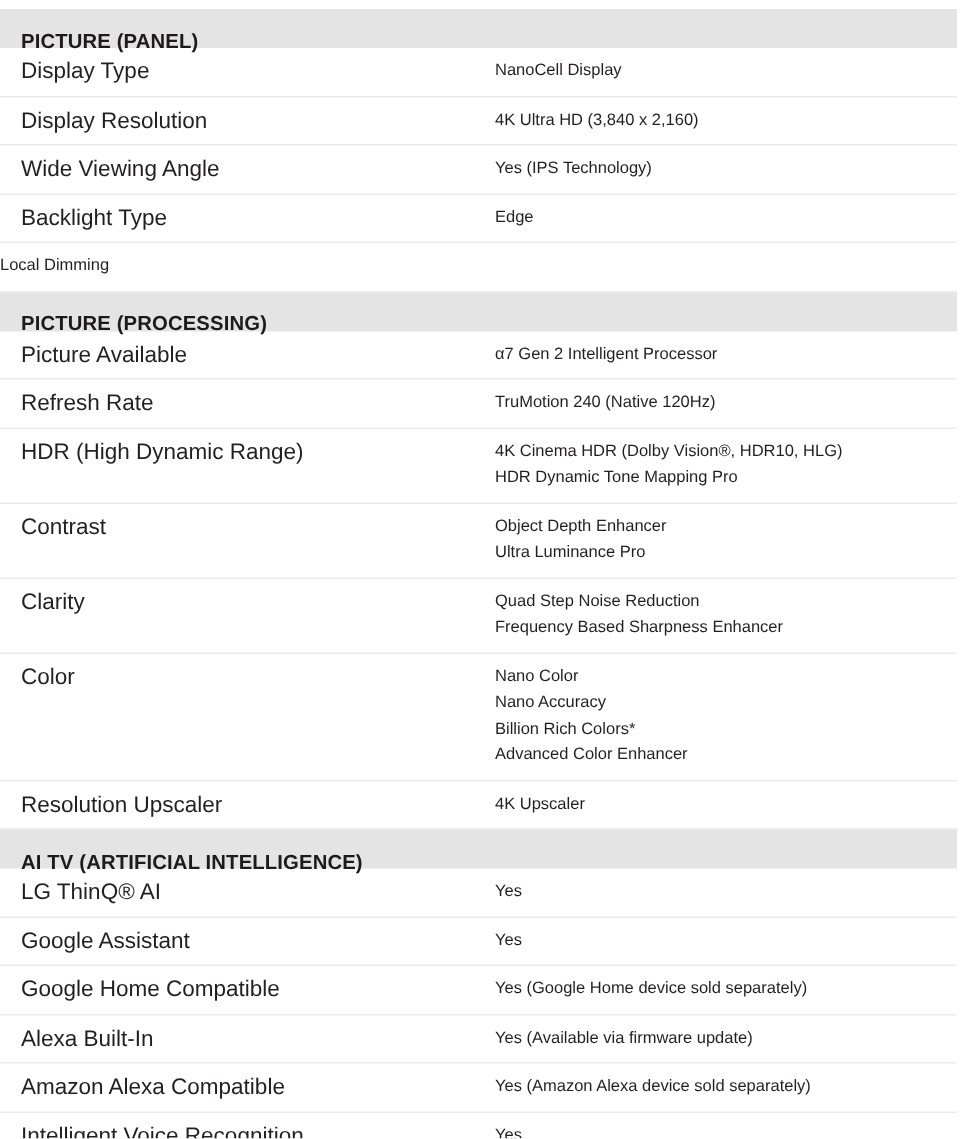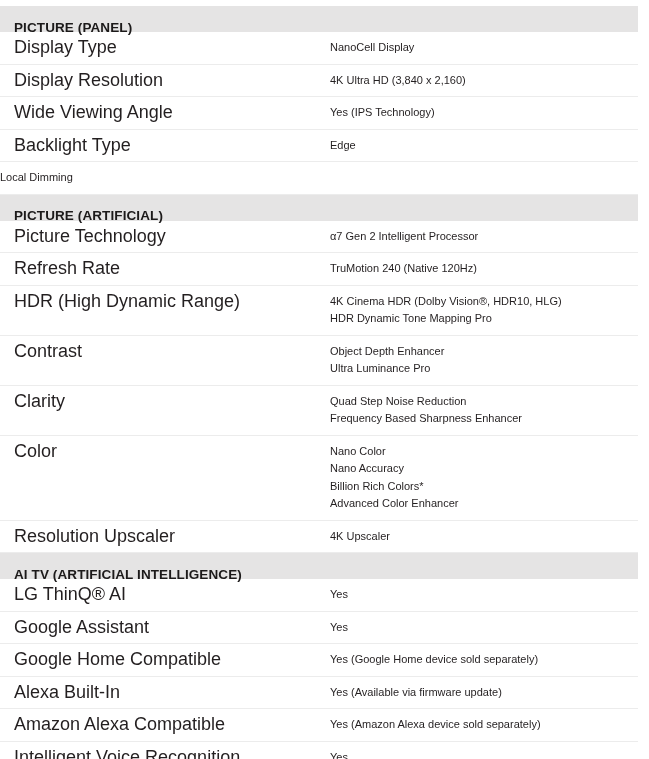--- a/index.html
+++ b/index.html
@@ -58,21 +58,21 @@
     align-items: flex-start;
     padding: 7px 0 7px 0;
     min-height: 31px;
   }
   .spec-row.nodivider { border-bottom: none; }
   .row-label {
     width: 330px;
     flex: 0 0 330px;
     box-sizing: border-box;
     padding-left: 14px;
-    font-size: 18px;
+    font-size: 15px;
     line-height: 17.5px;
     color: #231f20;
   }
   .row-value {
     flex: 1 1 auto;
     box-sizing: border-box;
     font-size: 11px;
     line-height: 17.5px;
     color: #231f20;
     white-space: pre-line;
@@ -100,24 +100,24 @@
         <div class="row-value">Yes (IPS Technology)</div>
       </div>
       <div class="spec-row">
         <div class="row-label">Backlight Type</div>
         <div class="row-value">Edge</div>
       </div>
       <div class="spec-row">
         <div class="row-value">Local Dimming</div>
       </div>
       <div class="section-band">
-        <div class="section-title">PICTURE (ARTIFICIAL)</div>
+        <div class="section-title">PICTURE (PROCESSING)</div>
       </div>
       <div class="spec-row">
-        <div class="row-label">Picture Technology</div>
+        <div class="row-label">Picture Available</div>
         <div class="row-value">α7 Gen 2 Intelligent Processor</div>
       </div>
       <div class="spec-row">
         <div class="row-label">Refresh Rate</div>
         <div class="row-value">TruMotion 240 (Native 120Hz)</div>
       </div>
       <div class="spec-row">
         <div class="row-label">HDR (High Dynamic Range)</div>
         <div class="row-value">4K Cinema HDR (Dolby Vision®, HDR10, HLG)
 HDR Dynamic Tone Mapping Pro</div>

